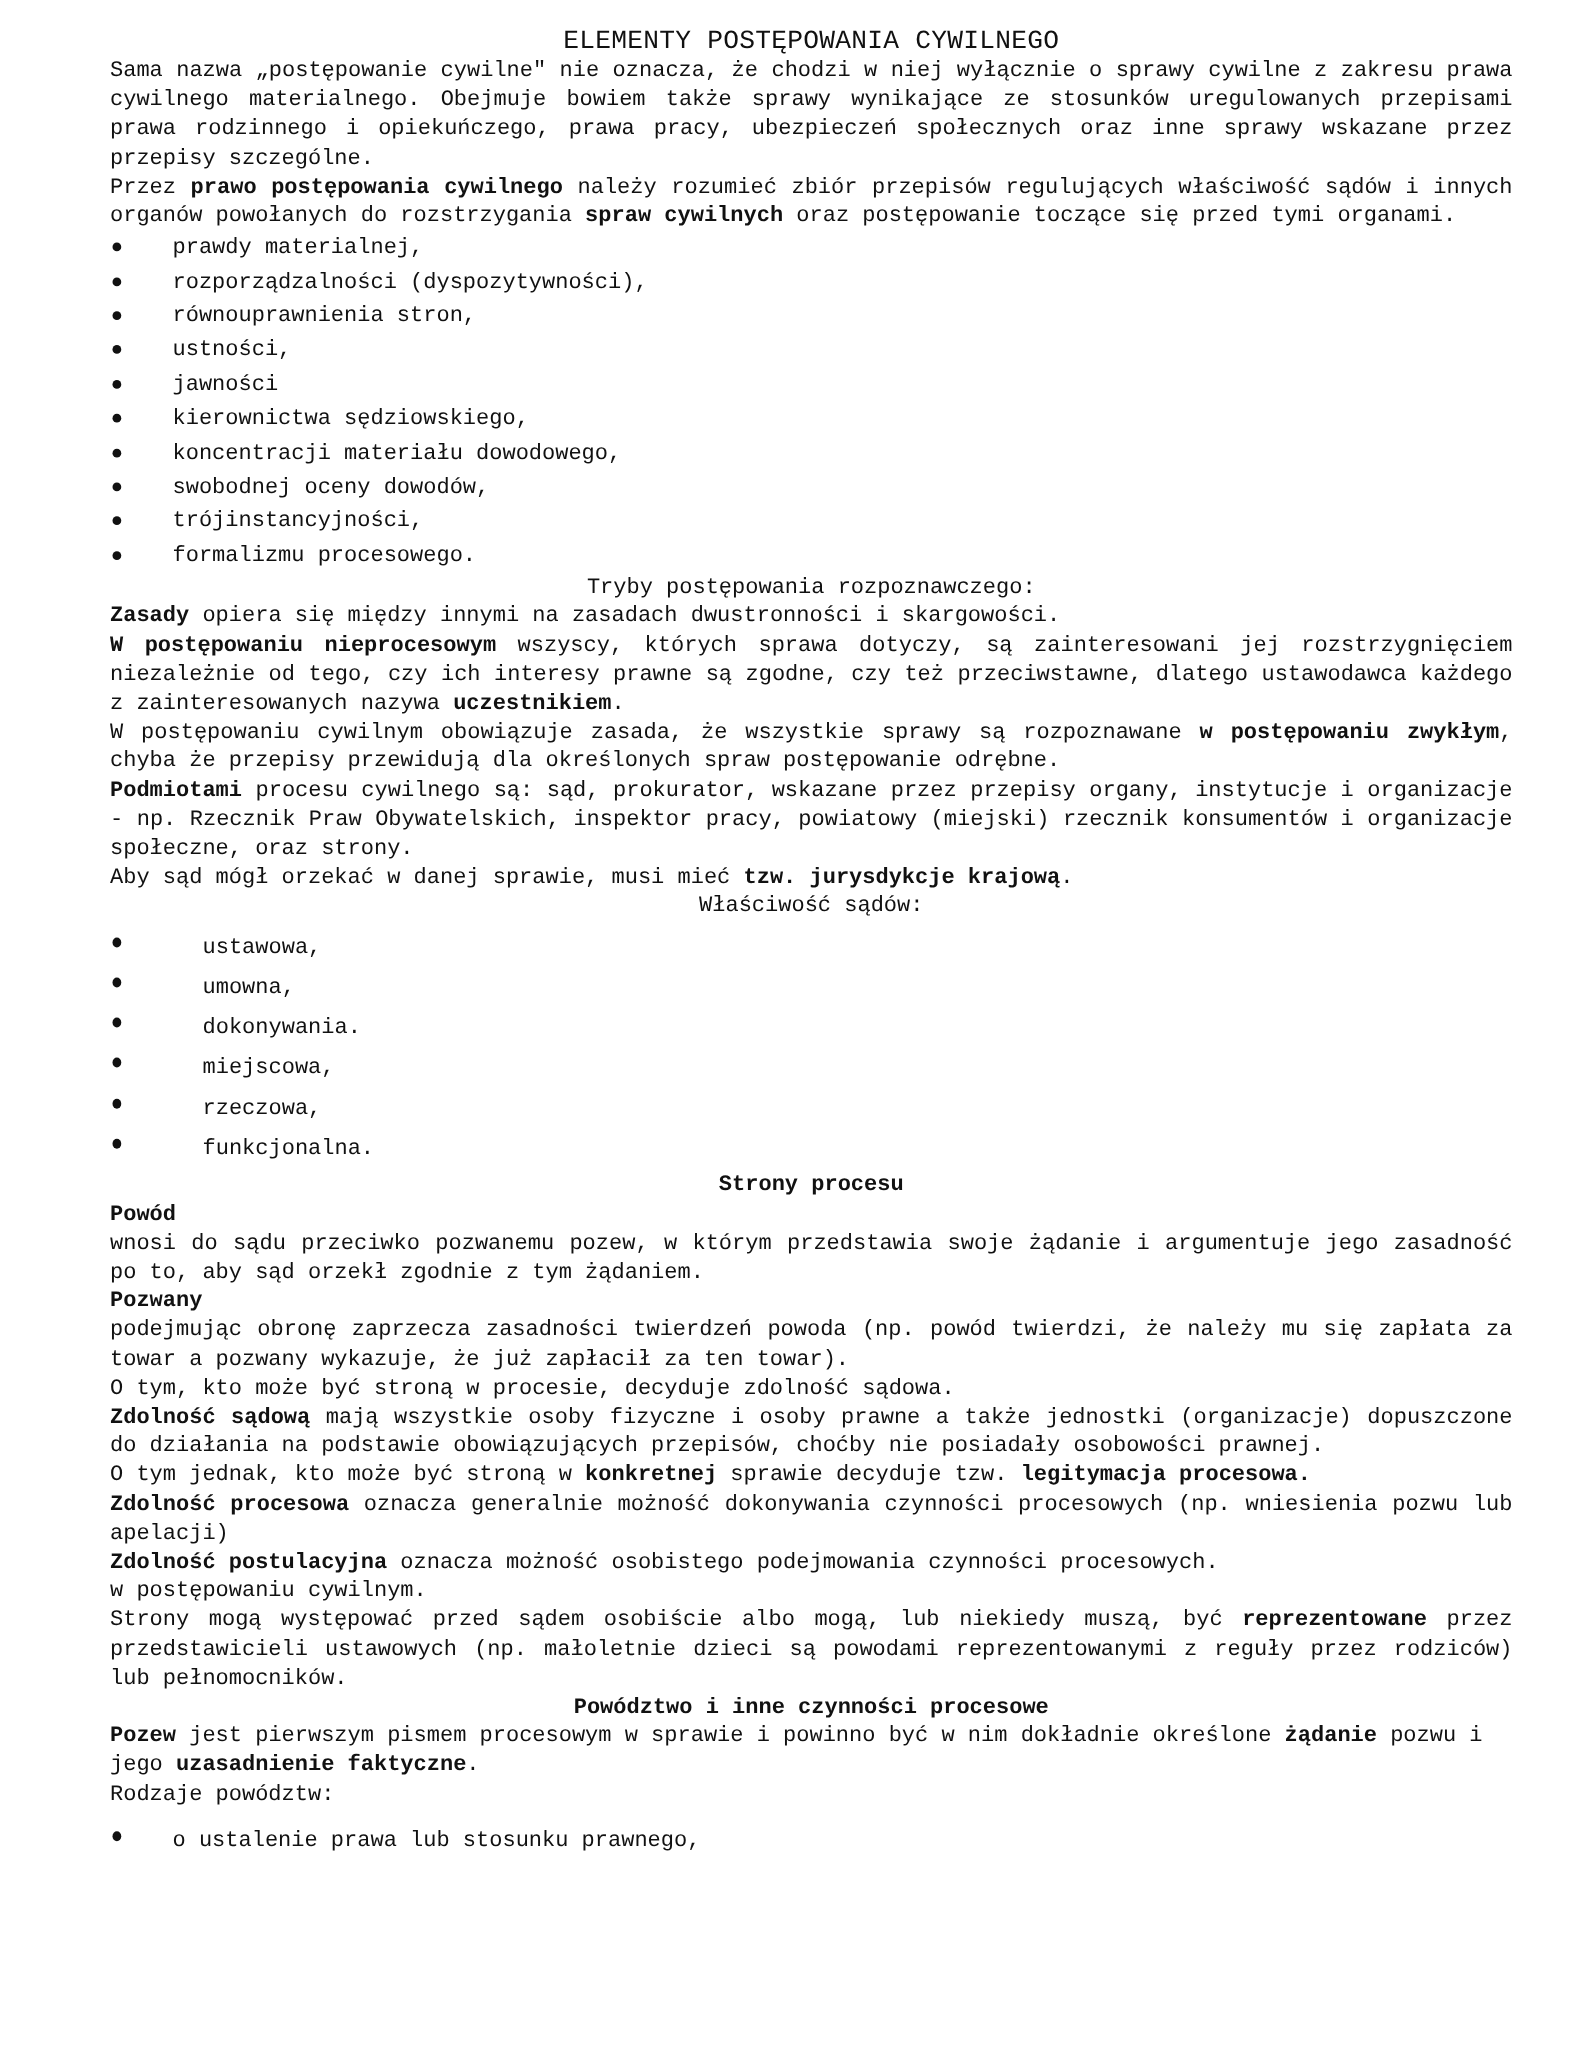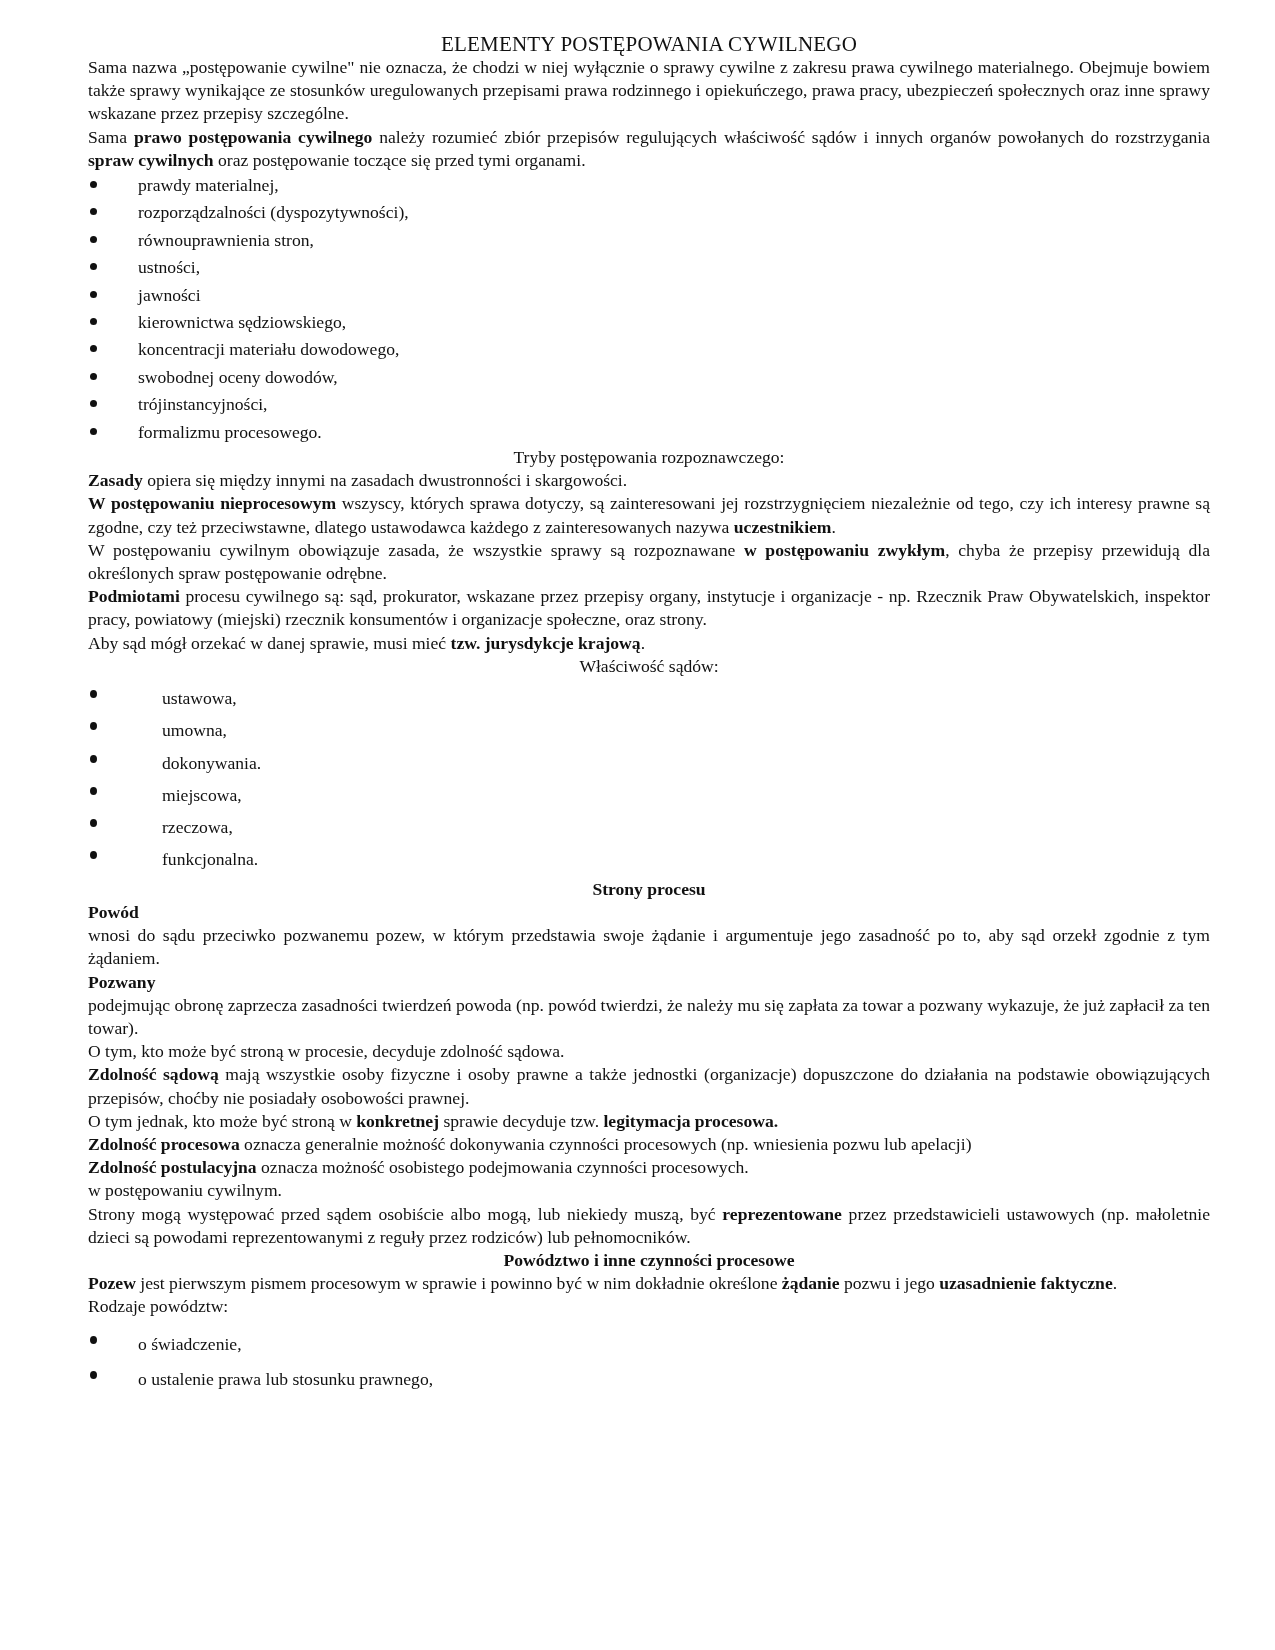--- a/index.html
+++ b/index.html
@@ -1,19 +1,19 @@
 <!DOCTYPE html>
 <html><head>
 <meta charset="utf-8">
 <style>
   html, body { margin: 0; padding: 0; background: #ffffff; }
   body { width: 1275px; height: 1650px; position: relative; overflow: hidden; }
   .page {
-    position: absolute; left: 88px; top: 32px; width: 1122px;
-    font-family: Liberation Serif, serif;
+    position: absolute; left: 88px; top: 22px; width: 1122px;
+    font-family: Liberation Mono, monospace;
     font-size: 17.6px; line-height: 23.2px; color: #111111;
   }
   .title { text-align: center; font-size: 21px; line-height: 24px; margin-bottom: 0; letter-spacing: 0.2px; }
   .p { text-align: justify; margin: 0; }
   .p.left { text-align: left; }
   .center { text-align: center; margin: 0; }
   .b { font-weight: bold; }
   ul.list1 { list-style: none; margin: 0; padding: 0; }
   ul.list1 li { position: relative; padding-left: 50px; height: 27.4px; line-height: 27.4px; }
   ul.list1 li .dot { position: absolute; left: 2px; top: 9px; width: 7px; height: 7px; border-radius: 50%; background: #111; }
@@ -24,21 +24,21 @@
   ul.list3 li { position: relative; padding-left: 50px; height: 35px; line-height: 35px; }
   ul.list3 li .dot { position: absolute; left: 2px; top: 9px; width: 7px; height: 8px; border-radius: 50%; background: #111; }
 </style>
 </head>
 <body>
 
 <div class="page">
   <div class="title">ELEMENTY POSTĘPOWANIA CYWILNEGO</div>
 
   <p class="p">Sama nazwa „postępowanie cywilne" nie oznacza, że chodzi w niej wyłącznie o sprawy cywilne z zakresu prawa cywilnego materialnego. Obejmuje bowiem także sprawy wynikające ze stosunków uregulowanych przepisami prawa rodzinnego i opiekuńczego, prawa pracy, ubezpieczeń społecznych oraz inne sprawy wskazane przez przepisy szczególne.</p>
-  <p class="p"><span>Sama </span><span class="b">prawo postępowania cywilnego</span><span> należy rozumieć zbiór przepisów regulujących właściwość sądów i innych organów powołanych do rozstrzygania </span><span class="b">spraw cywilnych</span><span> oraz postępowanie toczące się przed tymi organami.</span></p>
+  <p class="p"><span>Przez </span><span class="b">prawo postępowania cywilnego</span><span> należy rozumieć zbiór przepisów regulujących właściwość sądów i innych organów powołanych do rozstrzygania </span><span class="b">spraw cywilnych</span><span> oraz postępowanie toczące się przed tymi organami.</span></p>
 
   <ul class="list1">
     <li><span class="dot"></span><span>prawdy materialnej,</span></li>
     <li><span class="dot"></span><span>rozporządzalności (dyspozytywności),</span></li>
     <li><span class="dot"></span><span>równouprawnienia stron,</span></li>
     <li><span class="dot"></span><span>ustności,</span></li>
     <li><span class="dot"></span><span>jawności</span></li>
     <li><span class="dot"></span><span>kierownictwa sędziowskiego,</span></li>
     <li><span class="dot"></span><span>koncentracji materiału dowodowego,</span></li>
     <li><span class="dot"></span><span>swobodnej oceny dowodów,</span></li>
@@ -73,16 +73,15 @@
   <p class="p left"><span>O tym jednak, kto może być stroną w </span><span class="b">konkretnej</span><span> sprawie decyduje tzw. </span><span class="b">legitymacja procesowa.</span></p>
   <p class="p"><span class="b">Zdolność procesowa</span><span> oznacza generalnie możność dokonywania czynności procesowych (np. wniesienia pozwu lub apelacji)</span></p>
   <p class="p left"><span class="b">Zdolność postulacyjna</span><span> oznacza możność osobistego podejmowania czynności procesowych.</span></p>
   <p class="p left">w postępowaniu cywilnym.</p>
   <p class="p"><span>Strony mogą występować przed sądem osobiście albo mogą, lub niekiedy muszą, być </span><span class="b">reprezentowane</span><span> przez przedstawicieli ustawowych (np. małoletnie dzieci są powodami reprezentowanymi z reguły przez rodziców) lub pełnomocników.</span></p>
 
   <p class="center b">Powództwo i inne czynności procesowe</p>
   <p class="p left"><span class="b">Pozew</span><span> jest pierwszym pismem procesowym w sprawie i powinno być w nim dokładnie określone </span><span class="b">żądanie</span><span> pozwu i jego </span><span class="b">uzasadnienie faktyczne</span><span>.</span></p>
   <p class="p left">Rodzaje powództw:</p>
   <ul class="list3">
-    <li><span class="dot"></span><span>o świadczenie,</span></li>
     <li><span class="dot"></span><span>o ustalenie prawa lub stosunku prawnego,</span></li>
   </ul>
 </div>
 
 </body></html>

